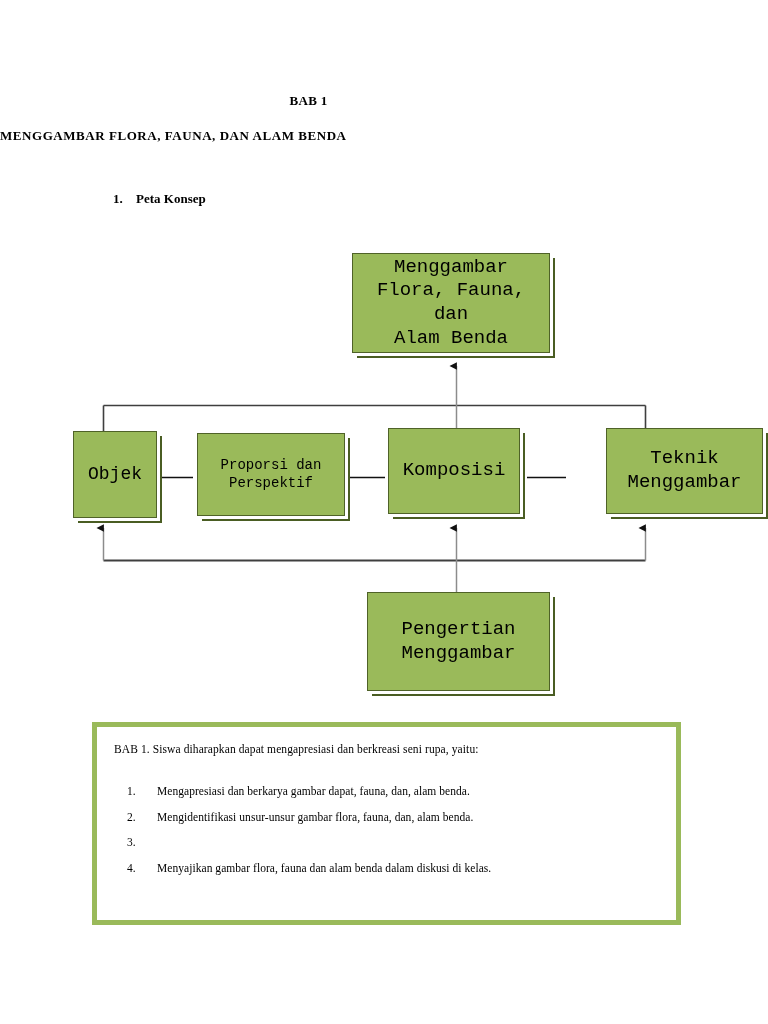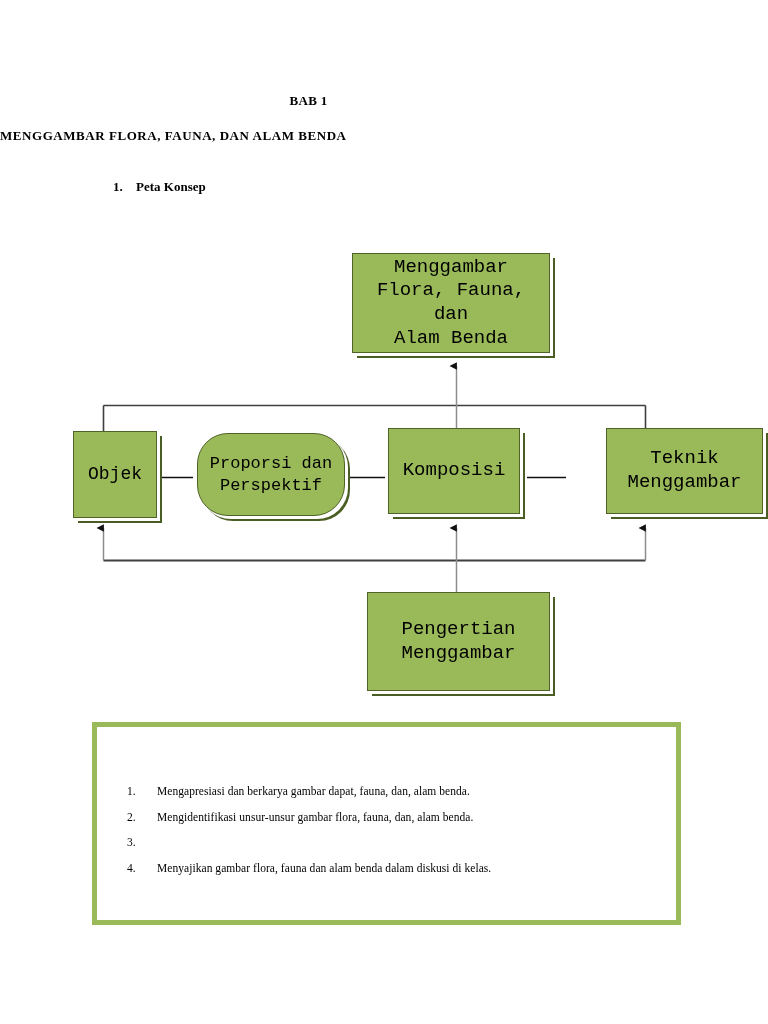--- a/index.html
+++ b/index.html
@@ -33,21 +33,21 @@
     left: 0;
     top: 128px;
     width: 768px;
     font-size: 13px;
     font-weight: bold;
     letter-spacing: 0.55px;
   }
   .section-heading {
     position: absolute;
     left: 113px;
-    top: 179px;
+    top: 191px;
     font-size: 13px;
     font-weight: bold;
   }
   .section-heading .sec-num {
     display: inline-block;
     width: 23px;
   }
 
   
   #diagram {
@@ -81,21 +81,21 @@
     line-height: 1.25;
     color: #000000;
   }
   .node-text {
     display: block;
     padding: 0 6px;
   }
 
   #node-top      { left: 352px; top: 253px; width: 198px; height: 100px; font-size: 19px; }
   #node-objek    { left: 64px;  top: 431px; width: 84px;  height: 87px;  font-size: 18px; margin-left: 9px; }
-  #node-proporsi { left: 197px; top: 433px; width: 148px; height: 83px;  font-size: 17px; border-radius: 31px; }
+  #node-proporsi { left: 197px; top: 433px; width: 148px; height: 83px;  font-size: 14px; }
   #node-komposisi{ left: 388px; top: 428px; width: 132px; height: 86px;  font-size: 19px; }
   #node-teknik   { left: 569px; top: 428px; width: 157px; height: 86px;  font-size: 19px; margin-left: 37px; }
   #node-pengertian { left: 367px; top: 592px; width: 183px; height: 99px; font-size: 19px; }
 
   
   .outcome-box {
     position: absolute;
     left: 92px;
     top: 722px;
     width: 589px;
@@ -188,20 +188,21 @@
   <div class="node" id="node-teknik">
     <span class="node-text">Teknik<br>Menggambar</span>
   </div>
 
   <div class="node" id="node-pengertian">
     <span class="node-text">Pengertian<br>Menggambar</span>
   </div>
 </div>
 
 <div class="outcome-box">
+  <div class="outcome-intro">BAB 1. Siswa diharapkan  dapat mengapresiasi dan berkreasi seni rupa, yaitu:</div>
   <ol class="outcome-list">
     <li>
       <span class="li-num">1.</span>
       <span>Mengapresiasi dan berkarya gambar dapat, fauna, dan, alam benda.</span>
     </li>
     <li>
       <span class="li-num">2.</span>
       <span>Mengidentifikasi unsur-unsur gambar flora, fauna, dan, alam benda.</span>
     </li>
     <li>

